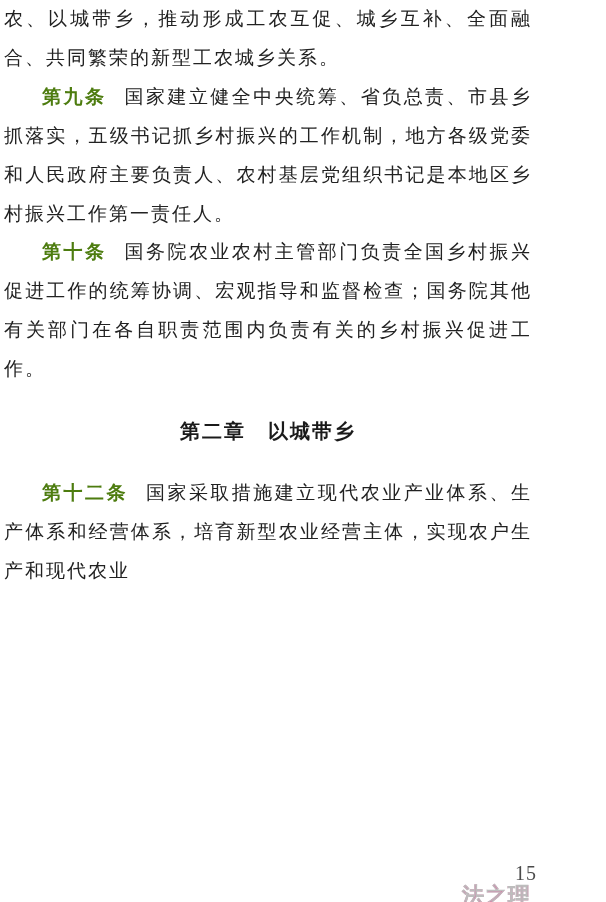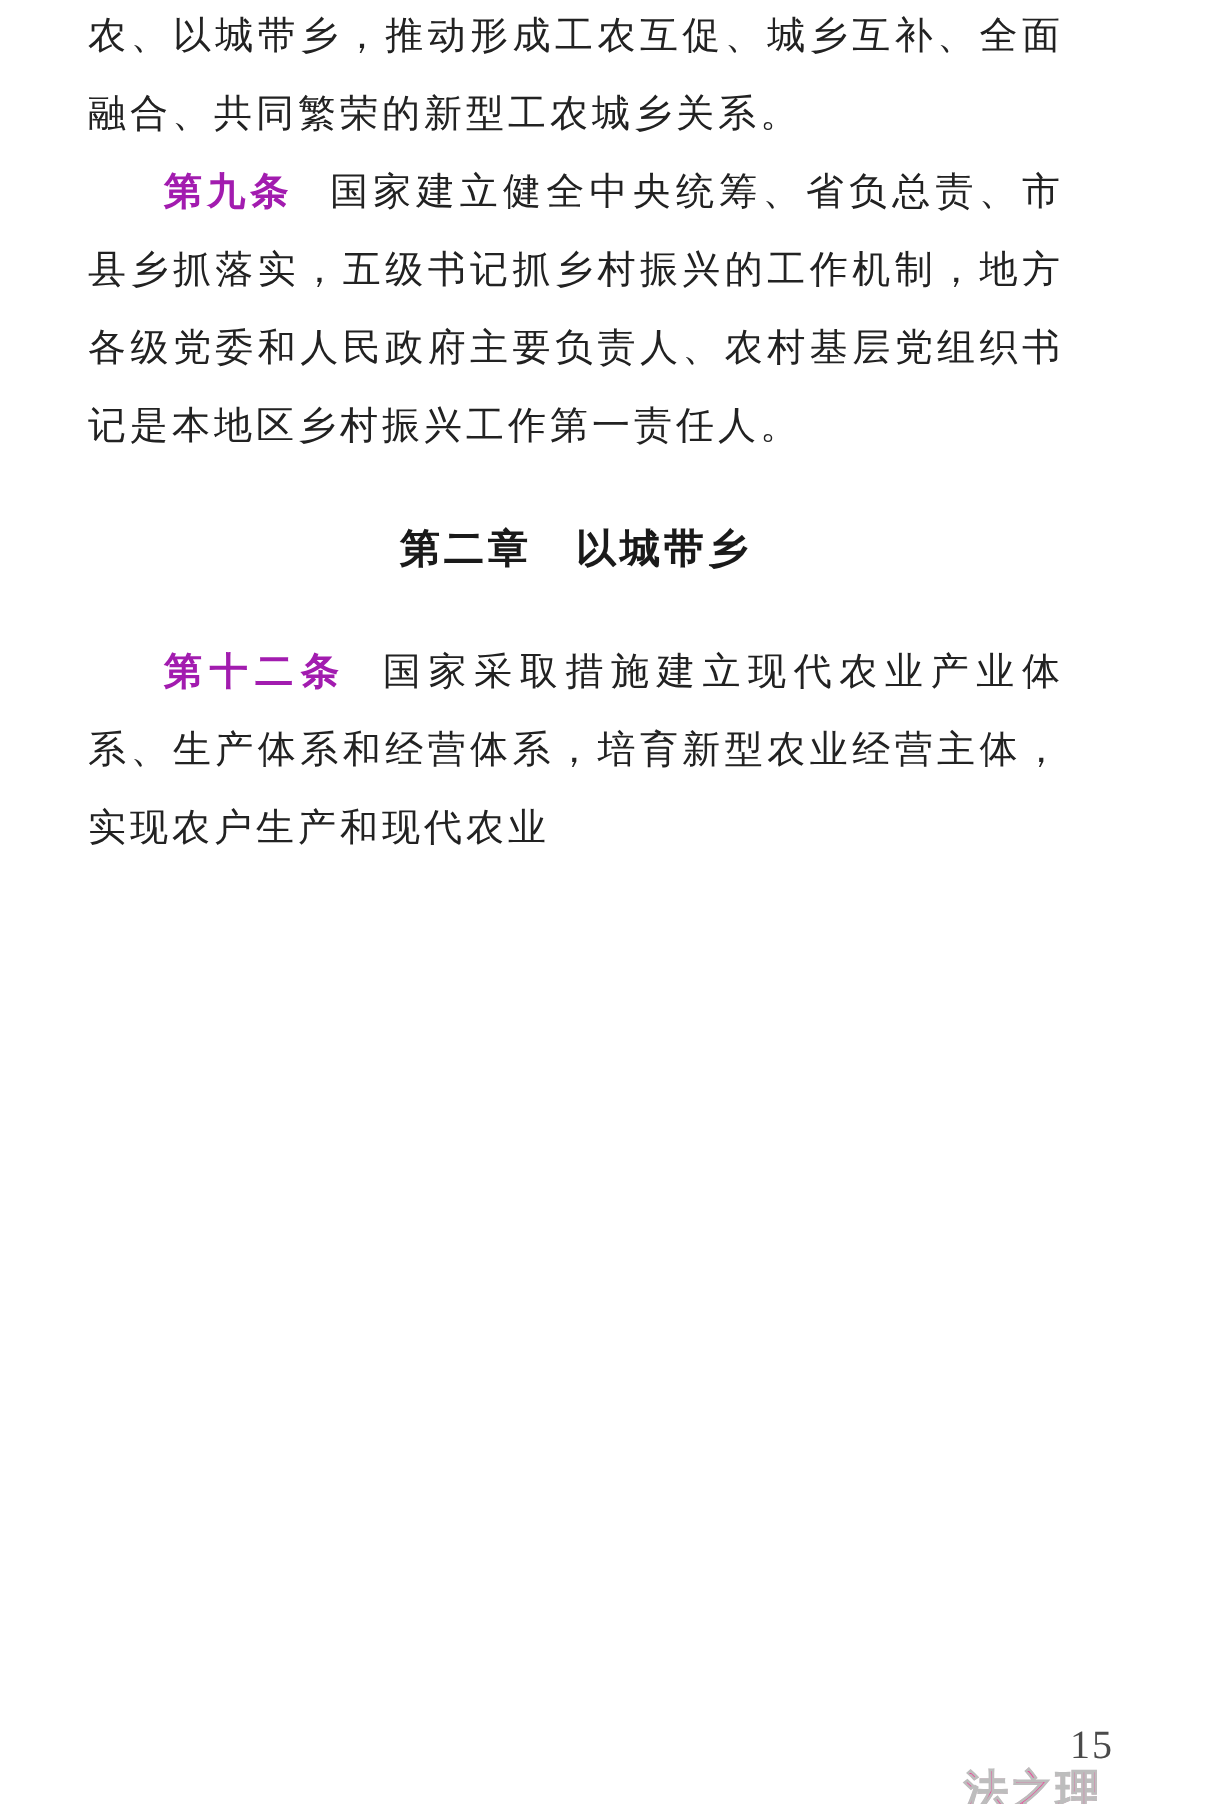--- a/index.html
+++ b/index.html
@@ -3,39 +3,38 @@
 <meta charset="utf-8">
 <style>
   html, body { margin: 0; padding: 0; background: #ffffff; }
   .page {
     position: relative;
     width: 536px;
     height: 902px;
     background: #ffffff;
     overflow: hidden;
     box-sizing: border-box;
-    padding: 0 24px;
+    padding: 0 4px;
     font-family: "Liberation Serif", "DejaVu Serif", serif;
     font-size: 19px;
     line-height: 38.9px;
     color: #222222;
     letter-spacing: 2px;
-    margin-left: 20px;
   }
   .para {
     margin: 0;
     text-align: justify;
     text-justify: inter-ideograph;
     text-indent: 2em;
   }
   .para.no-indent { text-indent: 0; }
   .article-label {
     font-family: Liberation Serif, serif;
     font-weight: bold;
-    color: #a21caf;
+    color: #4d7c0f;
     margin-right: 0.95em;
   }
   .chapter {
     margin: 23px 0 23px 0;
     text-align: center;
     font-family: "Liberation Sans", "DejaVu Sans", sans-serif;
     font-weight: bold;
     font-size: 20px;
     line-height: 39px;
     color: #1a1a1a;
@@ -77,20 +76,21 @@
 </head>
 <body>
 
 <div class="page">
 
   <p class="para no-indent">农、以城带乡，推动形成工农互促、城乡互补、全面融合、共同繁荣的新型工农城乡关系。</p>
 
   <p class="para"><span class="article-label">第九条</span><span>国家建立健全中央统筹、省负总责、市县乡抓落实，五级书记抓乡村振兴的工作机制，地方各级党委和人民政府主要负责人、农村基层党组织书记是本地区乡村振兴工作第一责任人。</span></p>
 
 
+  <p class="para"><span class="article-label">第十条</span><span>国务院农业农村主管部门负责全国乡村振兴促进工作的统筹协调、宏观指导和监督检查；国务院其他有关部门在各自职责范围内负责有关的乡村振兴促进工作。</span></p>
 
 
 
   <h2 class="chapter">第二章　以城带乡</h2>
 
   <p class="para"><span class="article-label">第十二条</span><span>国家采取措施建立现代农业产业体系、生产体系和经营体系，培育新型农业经营主体，实现农户生产和现代农业</span></p>
 
   <div class="footer">
     <svg class="wm-logo" width="44" height="30" viewBox="0 0 44 30">
       <g fill="none" stroke="#c7c7c7" stroke-width="1.6">

